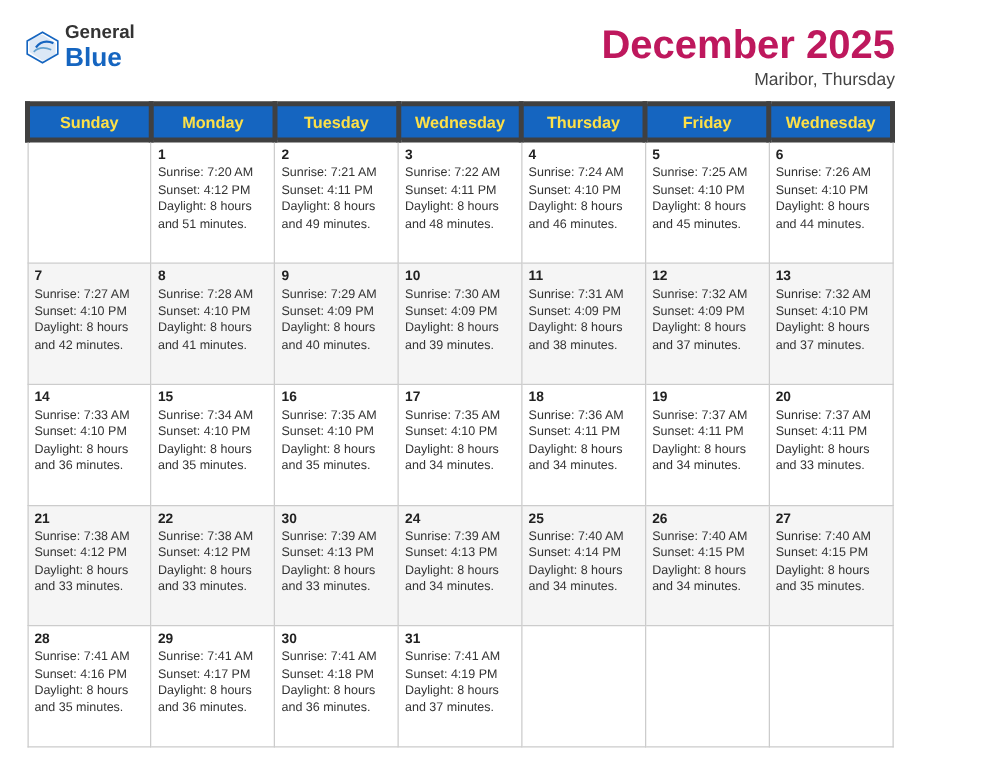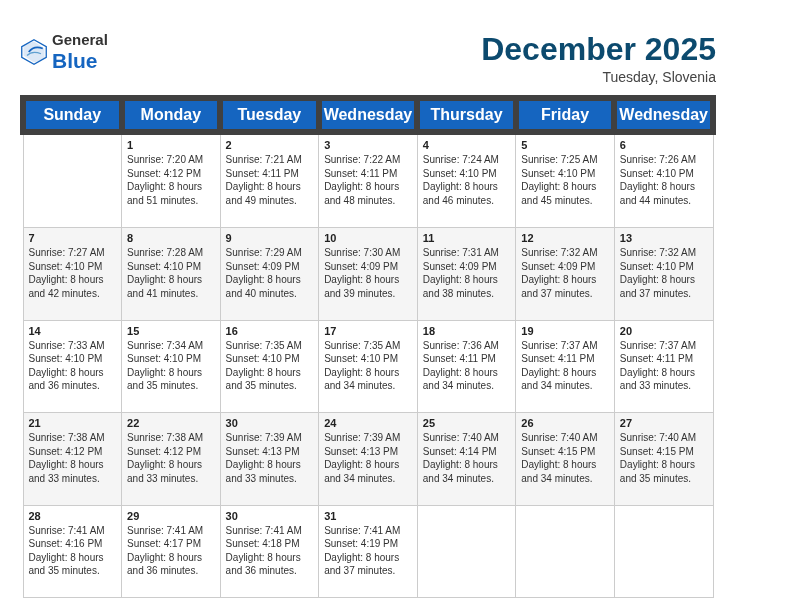--- a/index.html
+++ b/index.html
@@ -6,21 +6,21 @@
     body {
       font-family: Arial, sans-serif;
       background: #fff;
       width: 792px;
       height: 612px;
       overflow: hidden;
     }
     .page {
       width: 736px;
       height: 612px;
-      padding: 32px 20px 14px 20px;
+      padding: 18px 20px 14px 20px;
       display: flex;
       flex-direction: column;
     }
     .header {
       display: flex;
       justify-content: space-between;
       align-items: flex-start;
       margin-bottom: 10px;
     }
     .logo {
@@ -47,42 +47,42 @@
       width: 28px;
       height: 28px;
       margin-right: 2px;
     }
     .title-block {
       text-align: right;
     }
     .month-title {
       font-size: 32px;
       font-weight: bold;
-      color: #0c4a6e;
+      color: #be185d;
       line-height: 1.1;
     }
     .location {
       font-size: 14px;
       color: #444;
       margin-top: 2px;
     }
     .calendar {
       width: 100%;
       border-collapse: collapse;
       flex: 1;
       font-size: 10.5px;
     }
     .calendar th {
       background: #1565c0;
-      color: #ffffff;
+      color: #fde047;
       text-align: center;
       padding: 5px 2px;
-      font-size: 16px;
+      font-size: 13px;
       font-weight: 600;
-      border: 6px solid #404040;
+      border: 4px solid #404040;
     }
     .calendar td {
       border: 1px solid #ccc;
       vertical-align: top;
       padding: 4px 5px;
       width: calc(100% / 7);
       background: #fff;
       min-height: 80px;
     }
     .calendar tr:nth-child(even) td {
@@ -116,21 +116,21 @@
         <path d="M10,16 Q16,8 26,12" stroke="#1565c0" stroke-width="2" fill="none"></path>
         <path d="M8,20 Q14,14 24,18" stroke="#60a0d0" stroke-width="1.5" fill="none"></path>
       </svg>
       <div class="logo-text">
         <span class="logo-general">General</span>
         <span class="logo-blue">Blue</span>
       </div>
     </div>
     <div class="title-block">
       <div class="month-title">December 2025</div>
-      <div class="location">Tuesday, Slovenia</div>
+      <div class="location">Maribor, Thursday</div>
     </div>
   </div>
 
   <table class="calendar">
     <thead>
       <tr>
       <th>Sunday</th>
           <th>Monday</th>
           <th>Tuesday</th>
           <th>Wednesday</th>

